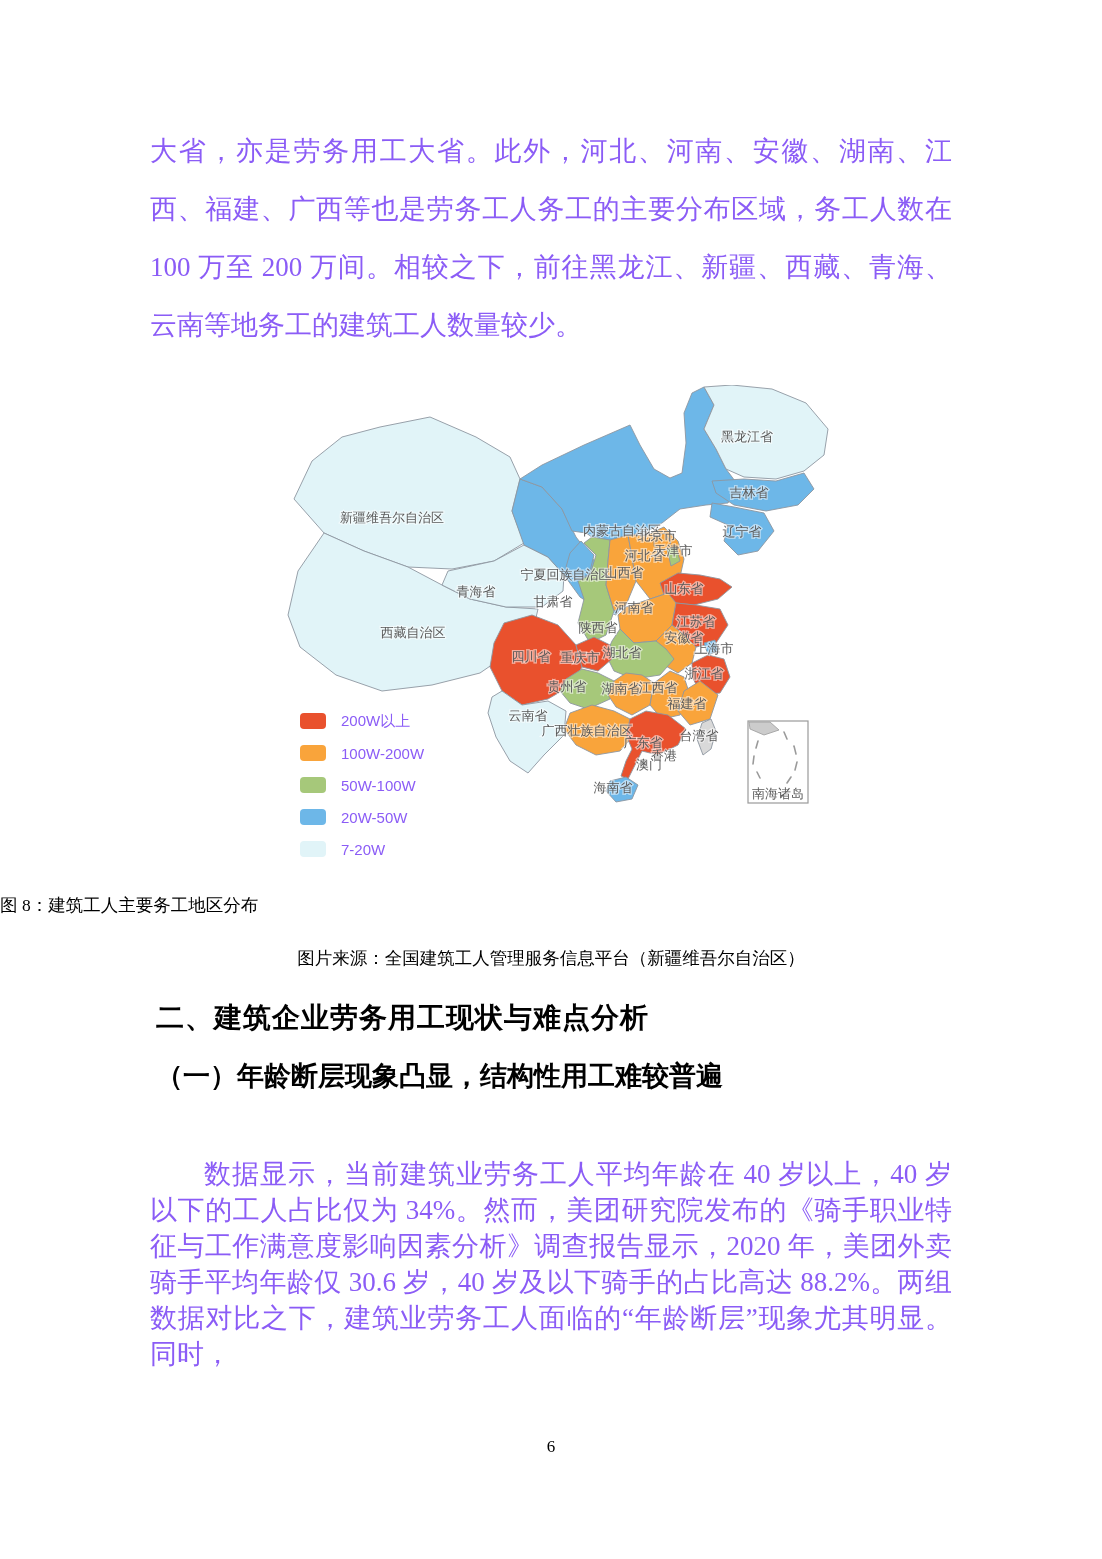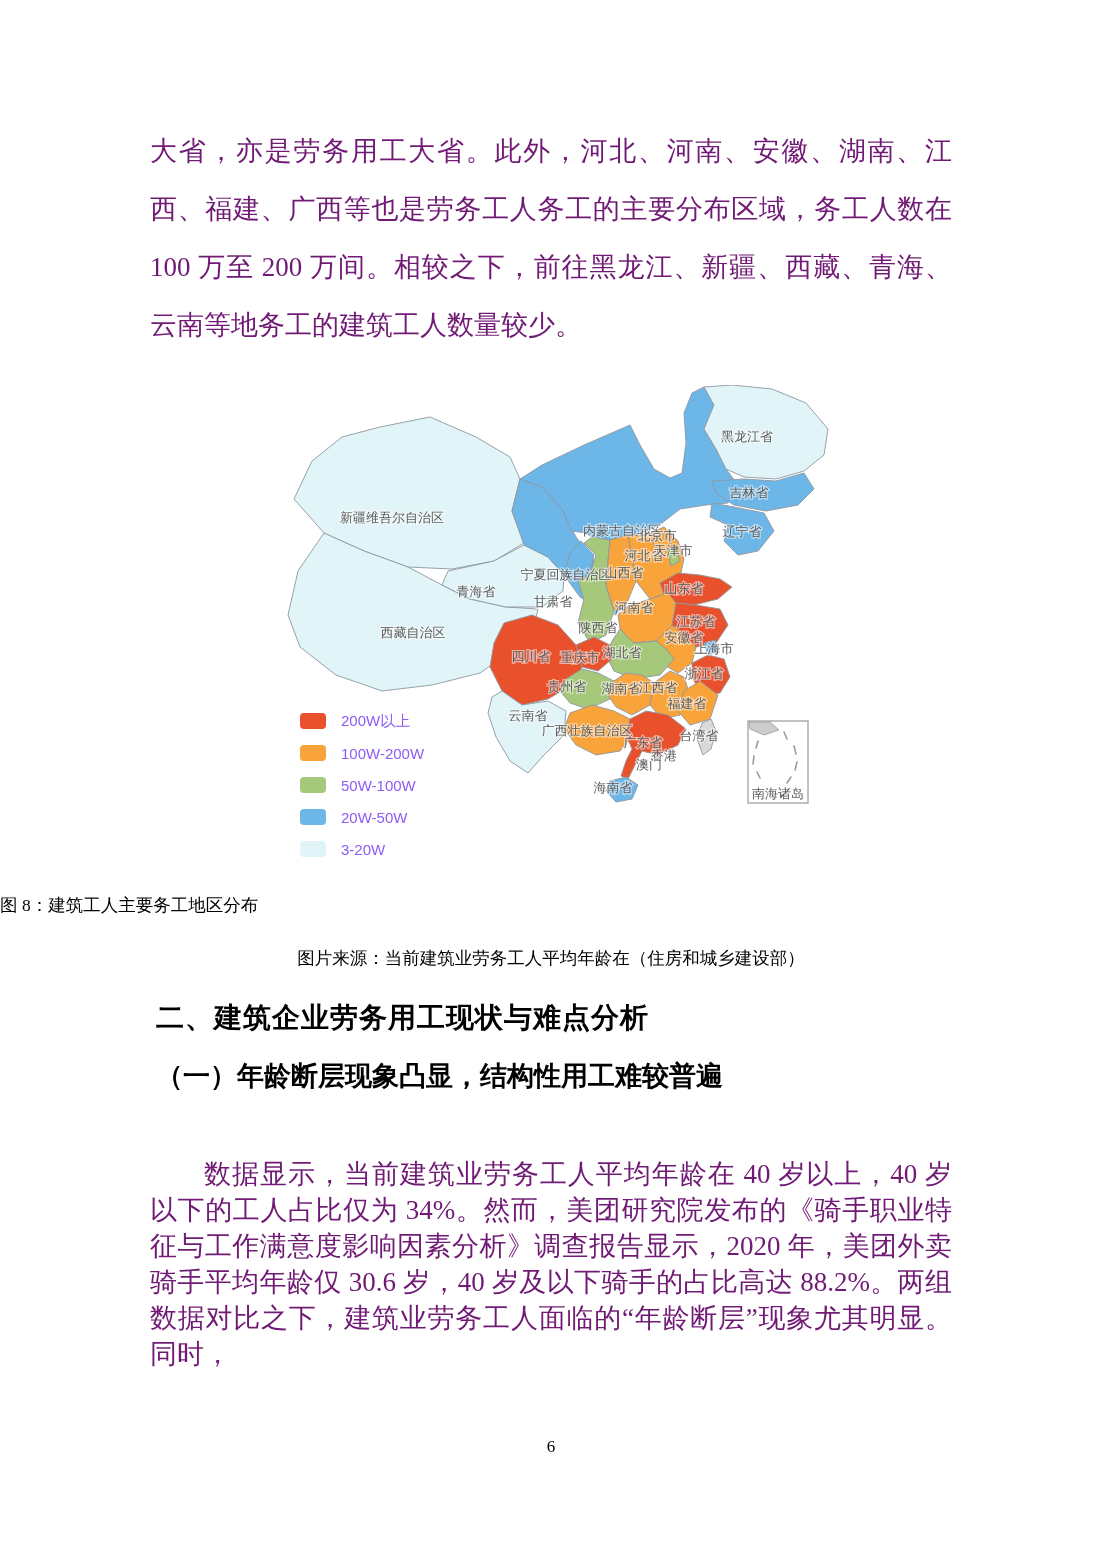--- a/index.html
+++ b/index.html
@@ -3,21 +3,21 @@
 <meta charset="utf-8">
 <style>
   html,body{margin:0;padding:0;}
   body{
     width:1102px;height:1559px;background:#ffffff;position:relative;
     font-family:"Liberation Serif","DejaVu Serif",serif;color:#000;
   }
   .page{position:absolute;inset:0;overflow:hidden;}
   .para{
     position:absolute;left:150px;width:802px;font-size:27px;line-height:58px;
-    text-align:justify;margin:0;color:#701a75;
+    text-align:justify;margin:0;color:#8b5cf6;
   }
   #para-top{top:122px;}
   #para-body{top:1156px;line-height:36px;text-indent:2em;}
   .figure{position:absolute;left:280px;top:385px;width:556px;height:492px;}
   .figure svg{position:absolute;left:0;top:0;}
   .legend{position:absolute;left:20px;top:320px;}
   .legend-row{display:flex;align-items:center;height:32px;}
   .swatch{width:26px;height:16px;border-radius:4px;margin-right:15px;flex:0 0 auto;}
   .legend-label{font-family:"Liberation Sans","DejaVu Sans",sans-serif;font-size:15px;color:#8b5cf6;white-space:nowrap;}
   .fig-caption{position:absolute;left:0;width:1102px;top:893px;text-align:left;font-size:17.5px;margin:0;}
@@ -144,27 +144,27 @@
       <div class="legend-row">
         <span class="swatch" style="background: rgb(166, 200, 122);"></span>
         <span class="legend-label">50W-100W</span>
       </div>
       <div class="legend-row">
         <span class="swatch" style="background: rgb(109, 183, 232);"></span>
         <span class="legend-label">20W-50W</span>
       </div>
       <div class="legend-row">
         <span class="swatch" style="background: rgb(225, 244, 248);"></span>
-        <span class="legend-label">3-20W</span>
+        <span class="legend-label">7-20W</span>
       </div>
     </div>
   </div>
 
   <p class="fig-caption">图 8：建筑工人主要务工地区分布</p>
-  <p class="fig-source">图片来源：当前建筑业劳务工人平均年龄在（住房和城乡建设部）</p>
+  <p class="fig-source">图片来源：全国建筑工人管理服务信息平台（新疆维吾尔自治区）</p>
 
   <h2 class="heading">二、建筑企业劳务用工现状与难点分析</h2>
   <h3 class="subheading">（一）年龄断层现象凸显，结构性用工难较普遍</h3>
 
   <p class="para" id="para-body">数据显示，当前建筑业劳务工人平均年龄在 40 岁以上，40 岁以下的工人占比仅为 34%。然而，美团研究院发布的《骑手职业特征与工作满意度影响因素分析》调查报告显示，2020 年，美团外卖骑手平均年龄仅 30.6 岁，40 岁及以下骑手的占比高达 88.2%。两组数据对比之下，建筑业劳务工人面临的“年龄断层”现象尤其明显。同时，</p>
 
   <div class="page-number">6</div>
 </div>
 
 </body></html>

